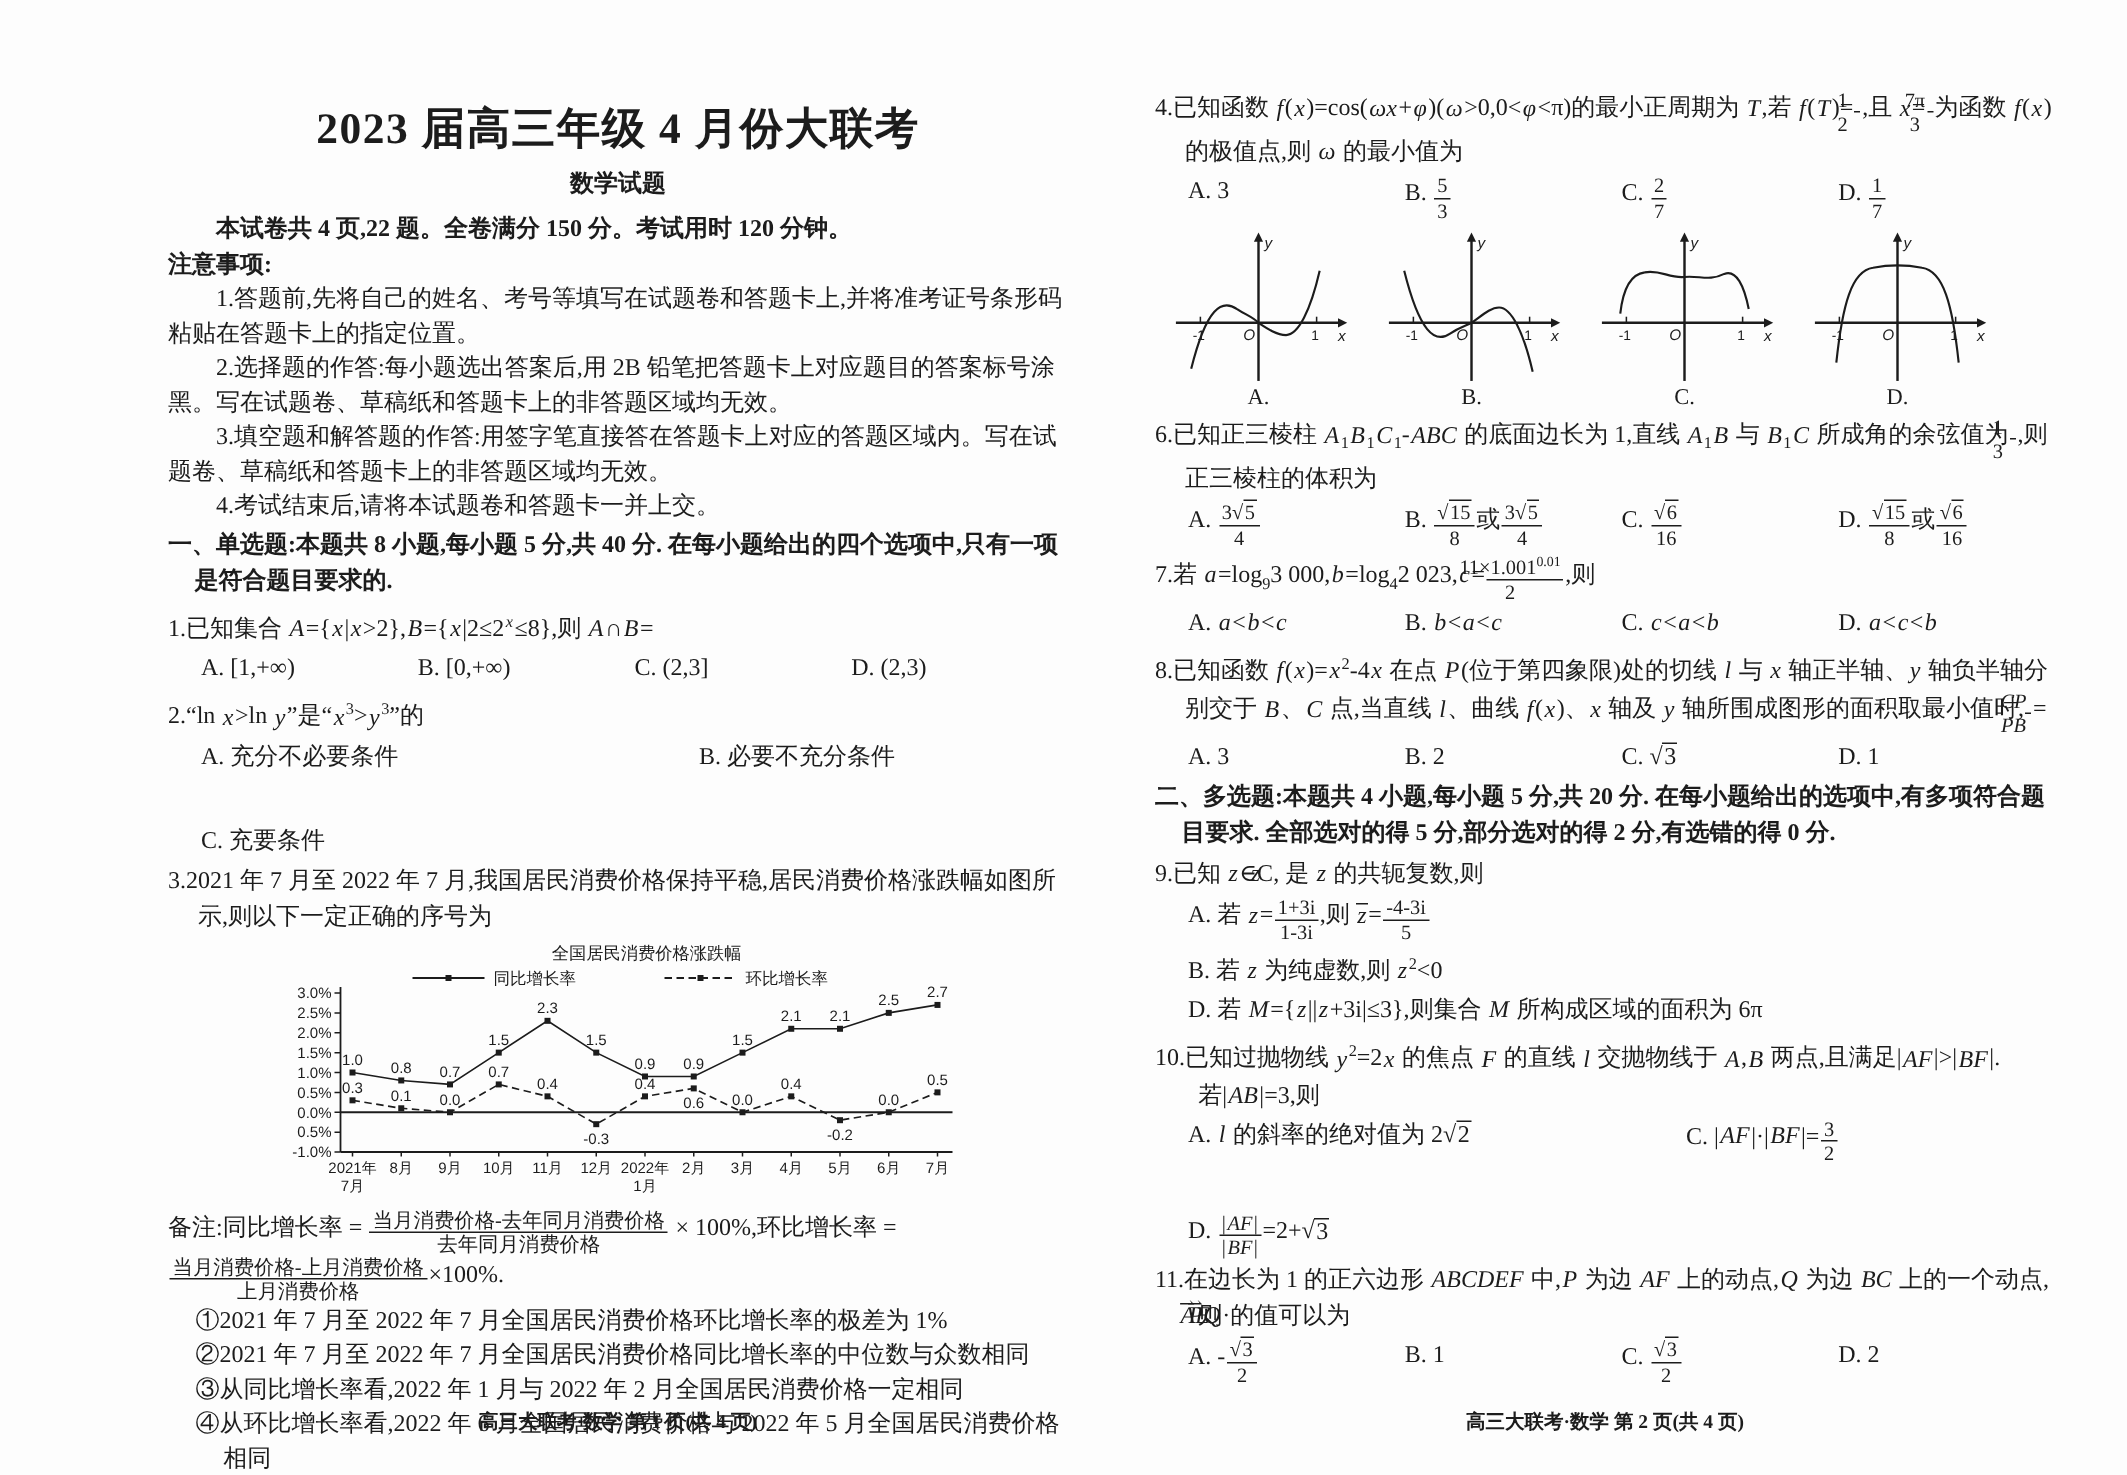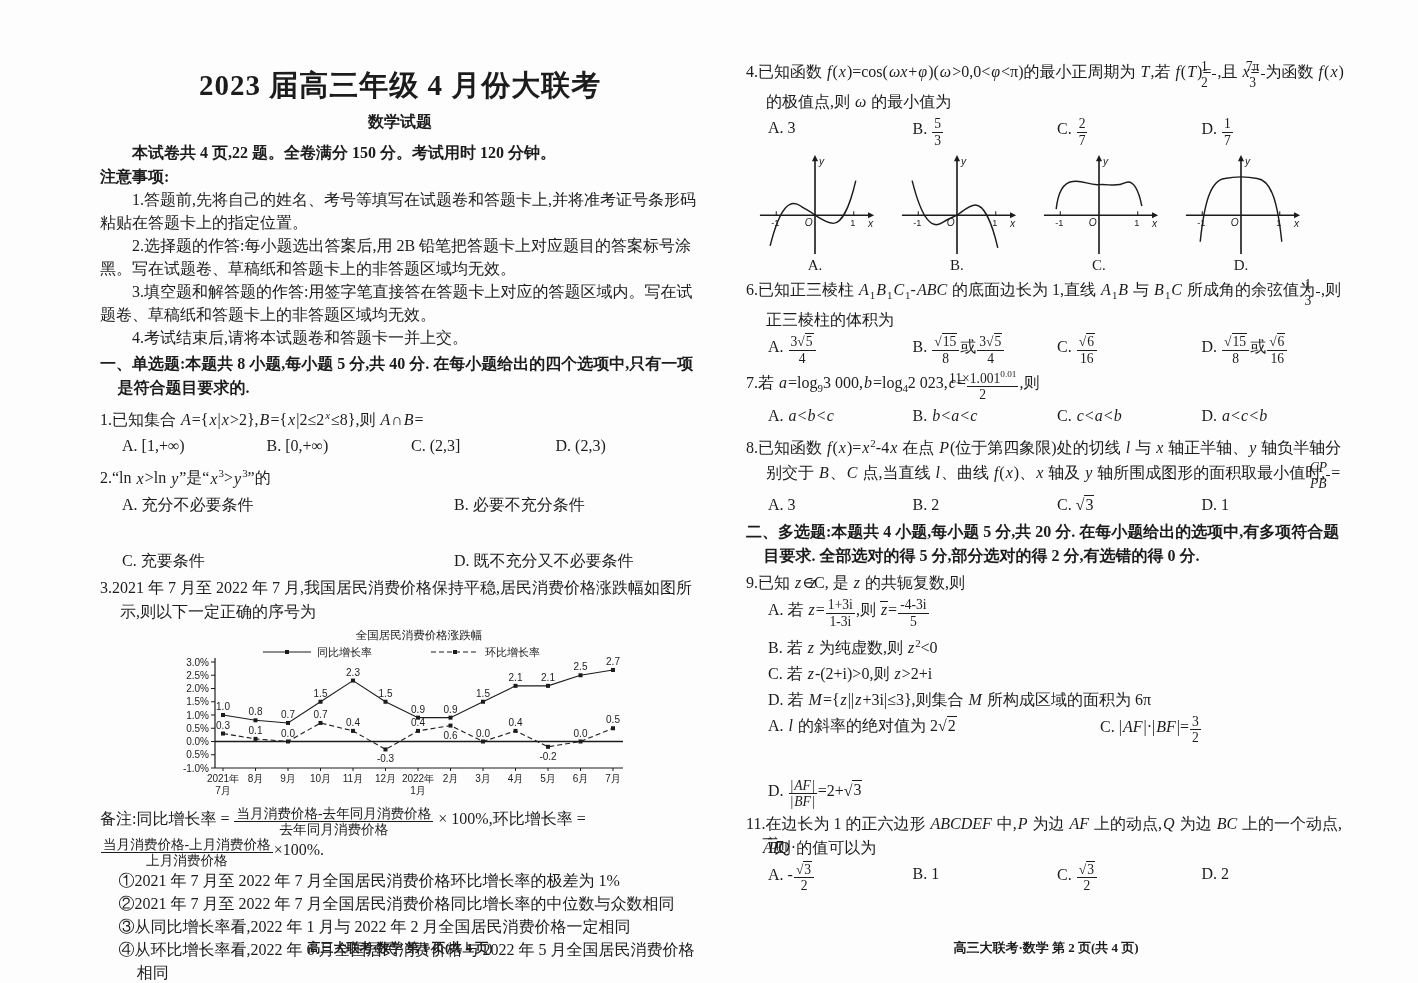--- a/index.html
+++ b/index.html
@@ -1,19 +1,19 @@
 <!DOCTYPE html>
 <html><head>
 <meta charset="utf-8">
 <style>
   html,body{margin:0;padding:0;background:#fdfdfd;}
   body{width:1418px;height:983px;overflow:hidden;color:#1c1c1c;
        font-family:"Liberation Serif","DejaVu Serif",serif;font-size:16px;}
   .doc{display:flex;padding:56px 0 0 100px;gap:46px;}
-  .page{width:600px;height:905px;position:relative;background:transparent;}
+  .page{width:600px;height:905px;position:relative;background:transparent;margin-left:12px;}
   p{margin:0;line-height:23px;}
   h1{font-size:29px;font-weight:700;text-align:center;margin:10px 0 6px;letter-spacing:1px;}
   h2{font-size:16px;font-weight:700;text-align:center;margin:0 0 8px;}
   .intro{font-weight:700;text-indent:2em;line-height:24px;}
   .bold{font-weight:700;}
   .notice{text-indent:2em;line-height:23px;}
   .sec{font-weight:700;padding-left:1.1em;text-indent:-1.1em;line-height:24px;margin-top:3px;}
   .stem{padding-left:1.25em;text-indent:-1.25em;margin-top:3px;line-height:24px;}
   .stem-w{padding-left:1.8em;text-indent:-1.8em;margin-top:3px;line-height:24px;}
   .opts4{display:grid;grid-template-columns:repeat(4,1fr);padding-left:22px;margin:2px 0;line-height:24px;}
@@ -67,21 +67,20 @@
       <span>B. [0,+∞)</span>
       <span>C. (2,3]</span>
       <span>D. (2,3)</span>
     </div>
 
     <p class="stem">2.“ln <i>x</i>&gt;ln <i>y</i>”是“<i>x</i><sup>3</sup>&gt;<i>y</i><sup>3</sup>”的</p>
     <div class="opts2">
       <span>A. 充分不必要条件</span>
       <span>B. 必要不充分条件</span>
       <span>C. 充要条件</span>
-      <span>D. 既不充分又不必要条件</span>
     </div>
 
     <p class="stem">3.2021 年 7 月至 2022 年 7 月,我国居民消费价格保持平稳,居民消费价格涨跌幅如图所示,则以下一定正确的序号为</p>
 
     <div class="chart-wrap">
       <svg id="cpi-chart" viewBox="0 0 474 176">
           <text x="256" y="11" text-anchor="middle" font-size="11.5">全国居民消费价格涨跌幅</text>
           <line x1="100" y1="24" x2="148" y2="24" stroke="#1c1c1c" stroke-width="1.2"></line>
           <rect x="122" y="22" width="4" height="4" fill="#1c1c1c"></rect>
           <text x="154" y="28" font-size="11">同比增长率</text>
@@ -309,23 +308,23 @@
       <span>B. 2</span>
       <span>C. <span class="sq">√<span class="sqv">3</span></span></span>
       <span>D. 1</span>
     </div>
 
     <p class="sec">二、多选题:本题共 4 小题,每小题 5 分,共 20 分. 在每小题给出的选项中,有多项符合题目要求. 全部选对的得 5 分,部分选对的得 2 分,有选错的得 0 分.</p>
 
     <p class="stem">9.已知 <i>z</i>∈C,<span class="ov"><i>z</i></span> 是 <i>z</i> 的共轭复数,则</p>
     <p class="optline">A. 若 <i>z</i>=<span class="fr"><span class="fn">1+3i</span><span class="fd">1-3i</span></span>,则 <span class="ov"><i>z</i></span>=<span class="fr"><span class="fn">-4-3i</span><span class="fd">5</span></span></p>
     <p class="optline">B. 若 <i>z</i> 为纯虚数,则 <i>z</i><sup>2</sup>&lt;0</p>
-    <p class="optline">C. 若 <i>z</i>-(2+i)&gt;0,则 <i>z</i>&gt;2+i</p>
     <p class="optline">D. 若 <i>M</i>={<i>z</i>||<i>z</i>+3i|≤3},则集合 <i>M</i> 所构成区域的面积为 6π</p>
 
+    <p class="stem-w">10.已知过抛物线 <i>y</i><sup>2</sup>=2<i>x</i> 的焦点 <i>F</i> 的直线 <i>l</i> 交抛物线于 <i>A</i>,<i>B</i> 两点,且满足|<i>AF</i>|&gt;|<i>BF</i>|. 若|<i>AB</i>|=3,则</p>
     <div class="opts2">
       <span>A. <i>l</i> 的斜率的绝对值为 2<span class="sq">√<span class="sqv">2</span></span></span>
       <span>C. |<i>AF</i>|·|<i>BF</i>|=<span class="fr"><span class="fn">3</span><span class="fd">2</span></span></span>
       <span>D. <span class="fr"><span class="fn">|<i>AF</i>|</span><span class="fd">|<i>BF</i>|</span></span>=2+<span class="sq">√<span class="sqv">3</span></span></span>
     </div>
 
     <p class="stem-w">11.在边长为 1 的正六边形 <i>ABCDEF</i> 中,<i>P</i> 为边 <i>AF</i> 上的动点,<i>Q</i> 为边 <i>BC</i> 上的一个动点,则<span class="vec"><i>AE</i></span>·<span class="vec"><i>PQ</i></span>的值可以为</p>
     <div class="opts4">
       <span>A. -<span class="fr"><span class="fn"><span class="sq">√<span class="sqv">3</span></span></span><span class="fd">2</span></span></span>
       <span>B. 1</span>

